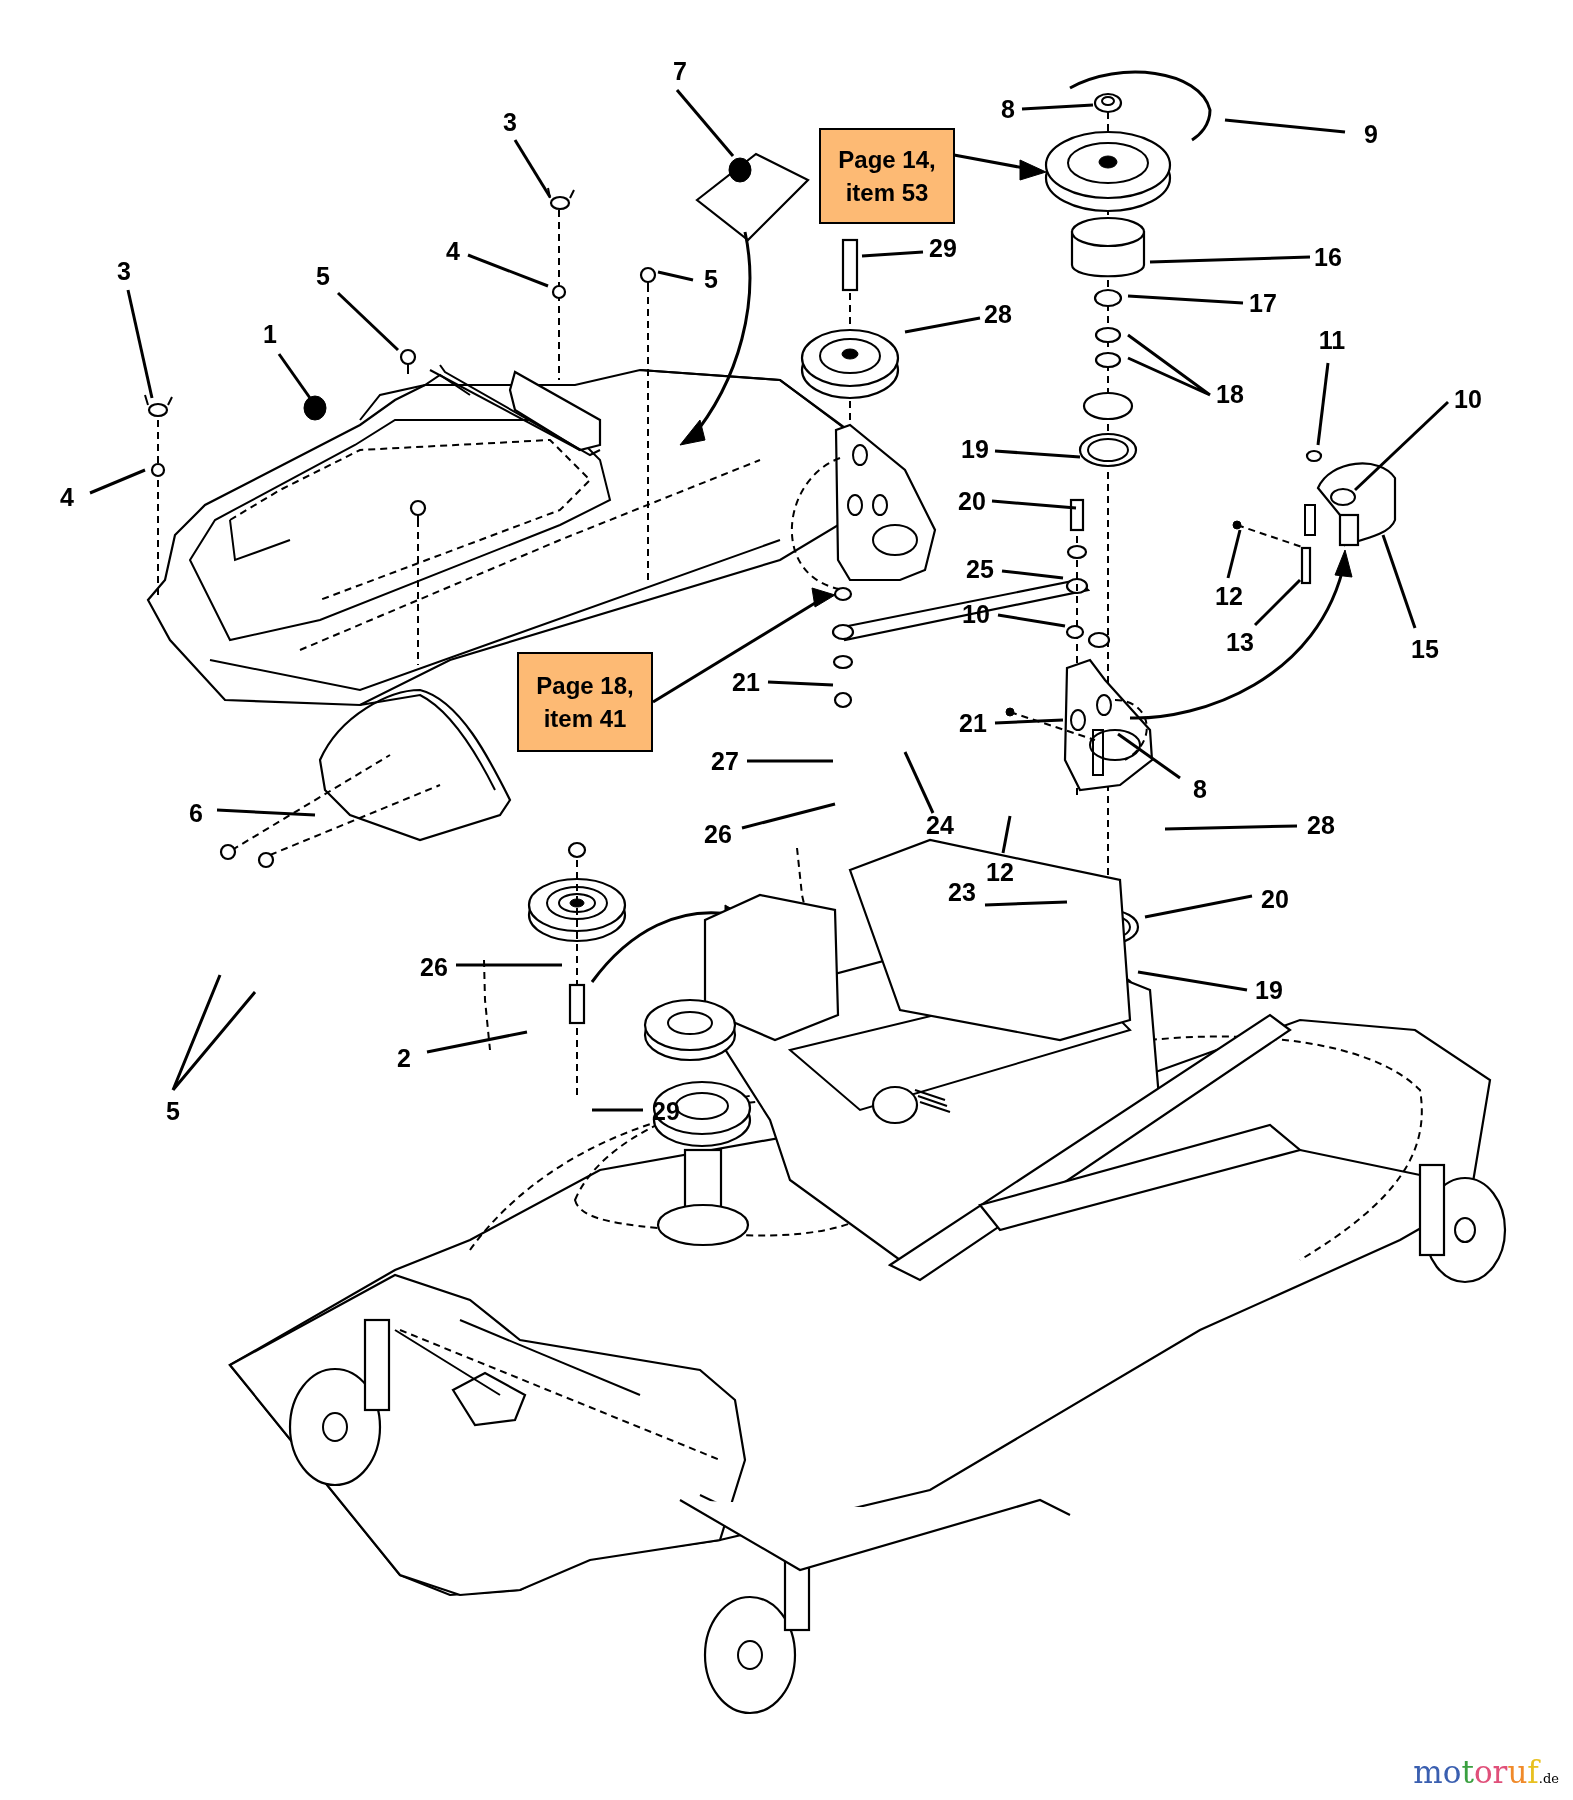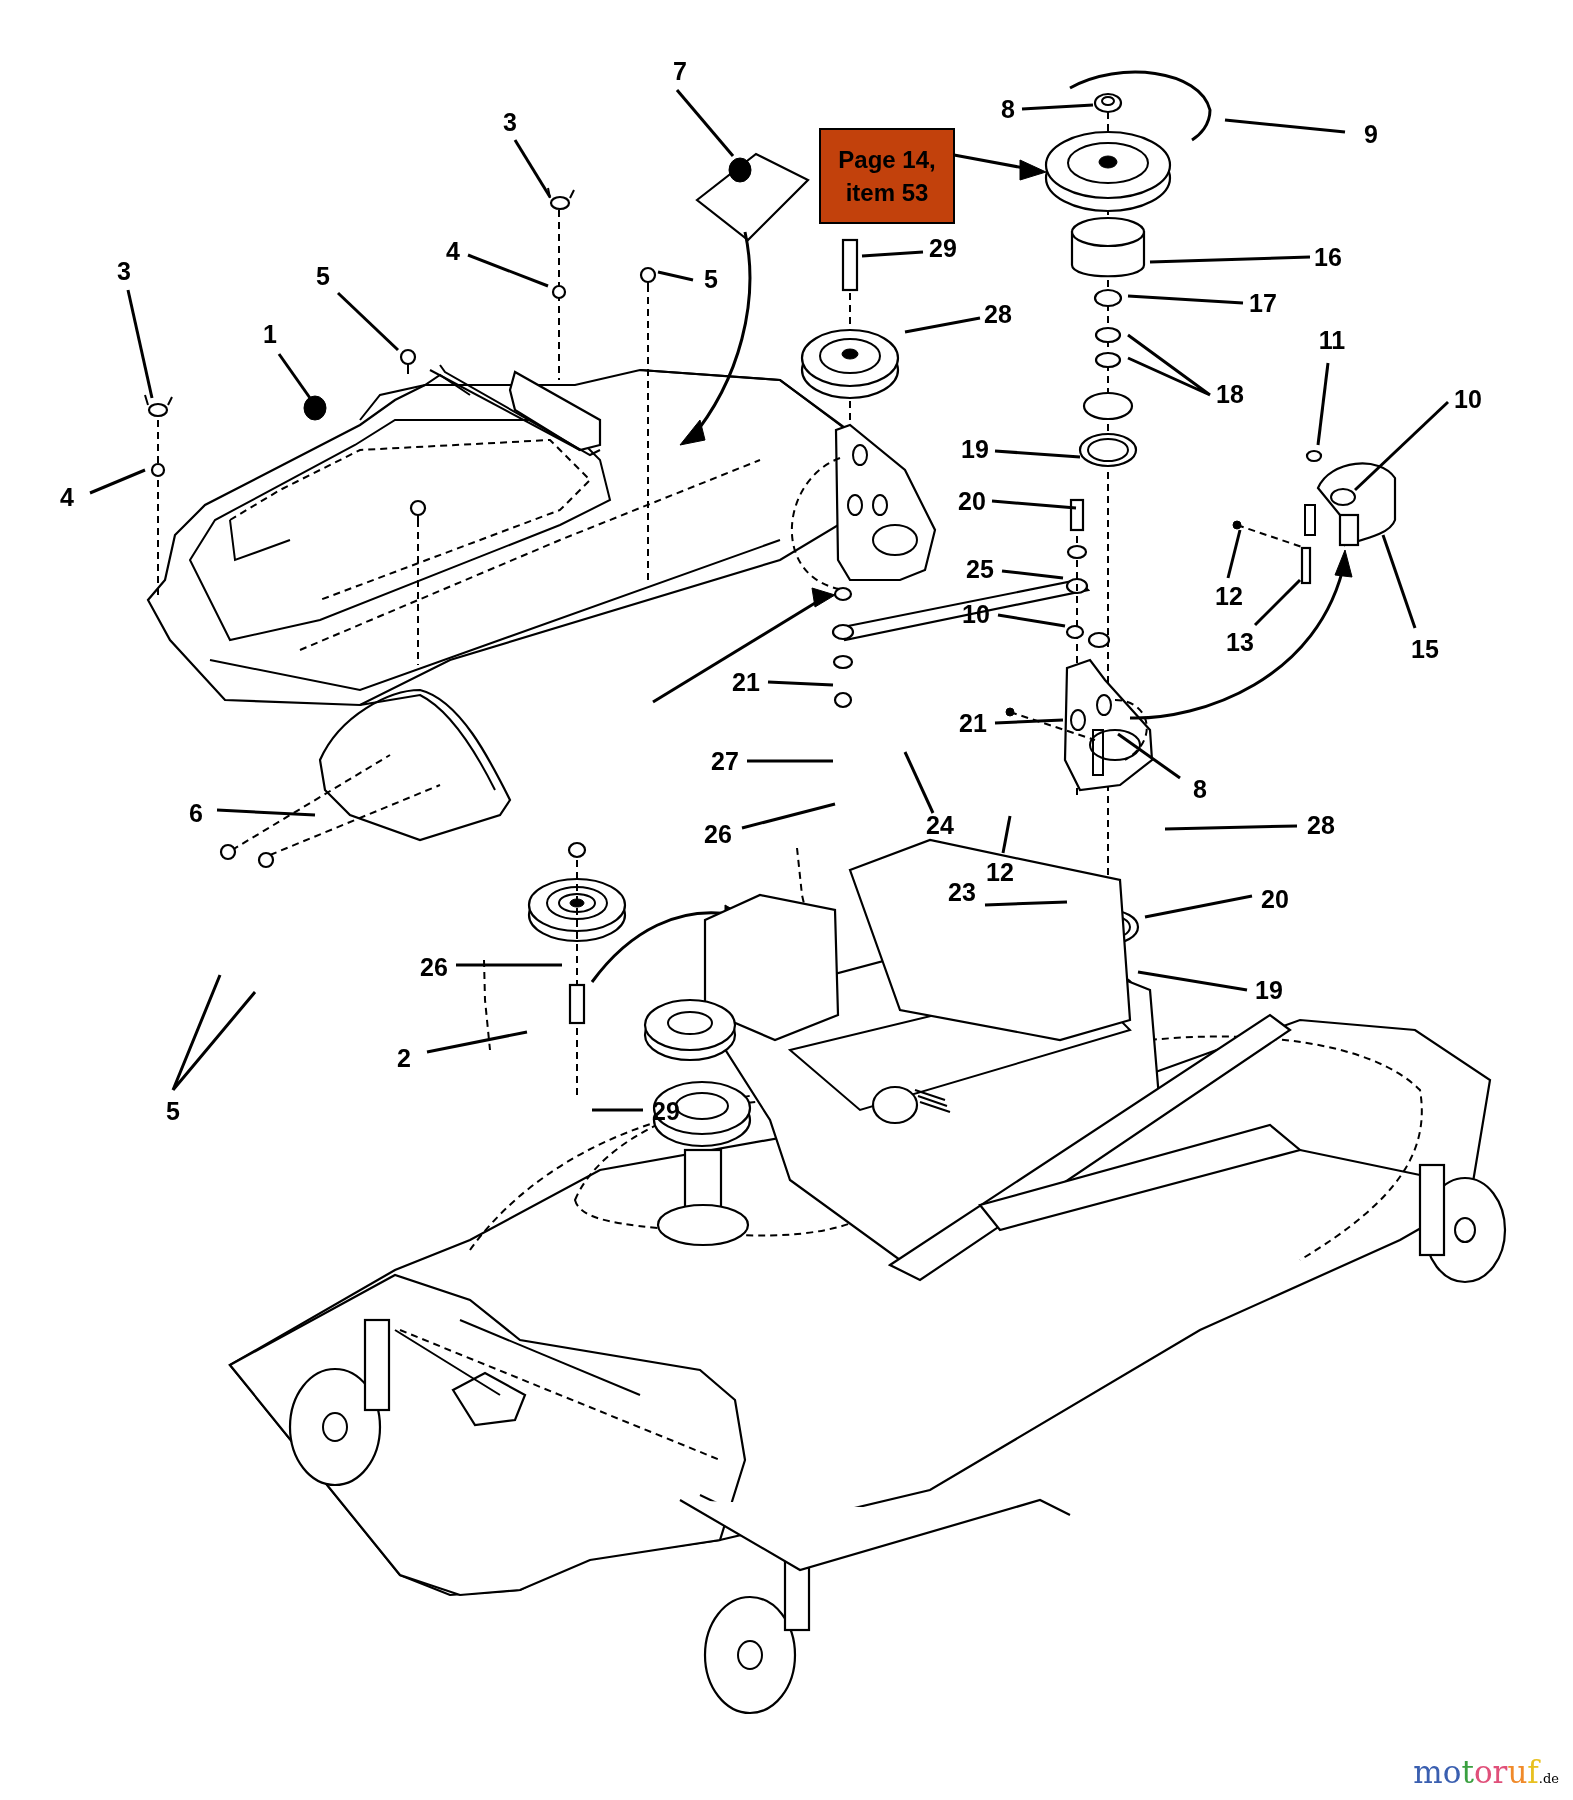--- a/index.html
+++ b/index.html
@@ -1,19 +1,19 @@
 <!DOCTYPE html>
 <html><head>
 <meta charset="utf-8">
 <style>
   html,body{margin:0;padding:0;background:#ffffff;}
   #stage{position:relative;width:1573px;height:1800px;overflow:hidden;background:#fff;font-family:"Liberation Sans",sans-serif;}
   svg#art{position:absolute;left:0;top:0;width:1573px;height:1800px;}
   .lbl{position:absolute;font-family:"Liberation Sans",sans-serif;font-weight:bold;font-size:25px;color:#000;line-height:1;transform:translate(-50%,-50%);white-space:nowrap;}
-  .refbox{position:absolute;border:2px solid #000;background:#c2410c;font-family:"Liberation Sans",sans-serif;font-weight:bold;font-size:24px;line-height:33px;text-align:center;display:flex;flex-direction:column;justify-content:center;}
+  .refbox{position:absolute;border:2px solid #000;background:#fdba74;font-family:"Liberation Sans",sans-serif;font-weight:bold;font-size:24px;line-height:33px;text-align:center;display:flex;flex-direction:column;justify-content:center;}
   .logo{position:absolute;right:14px;bottom:10px;font-family:"DejaVu Serif",serif;font-size:31px;letter-spacing:0px;}
   .logo span{display:inline-block;}
   .logo .tld{font-size:13px;color:#000000;}
   .ln{stroke:#000;stroke-width:3;fill:none;}
   .thin{stroke:#000;stroke-width:2;fill:none;}
   .dash{stroke:#000;stroke-width:2;fill:none;stroke-dasharray:7 5;}
   .part{stroke:#000;stroke-width:2.2;fill:#fff;}
   .blk{fill:#000;stroke:#000;}
 </style>
 </head>
@@ -315,17 +315,21 @@
   <div class="lbl" style="left:434px;top:967px">26</div>
   <div class="lbl" style="left:725px;top:761px">27</div>
   <div class="lbl" style="left:998px;top:314px">28</div>
   <div class="lbl" style="left:943px;top:248px">29</div>
   <div class="lbl" style="left:666px;top:1111px">29</div>
 
   <div class="refbox" style="left:819px;top:128px;width:132px;height:92px">
     <span>Page 14,</span>
     <span>item 53</span>
   </div>
+  <div class="refbox" style="left:517px;top:652px;width:132px;height:96px">
+    <span>Page 18,</span>
+    <span>item 41</span>
+  </div>
 
   <div class="logo">
     <span style="color: rgb(58, 95, 176);">m</span><span style="color: rgb(58, 95, 176);">o</span><span style="color: rgb(58, 160, 64);">t</span><span style="color: rgb(224, 80, 122);">o</span><span style="color: rgb(224, 80, 122);">r</span><span style="color: rgb(240, 138, 42);">u</span><span style="color: rgb(232, 192, 32);">f</span><span class="tld">.de</span>
   </div>
 </div>
 
 </body></html>

